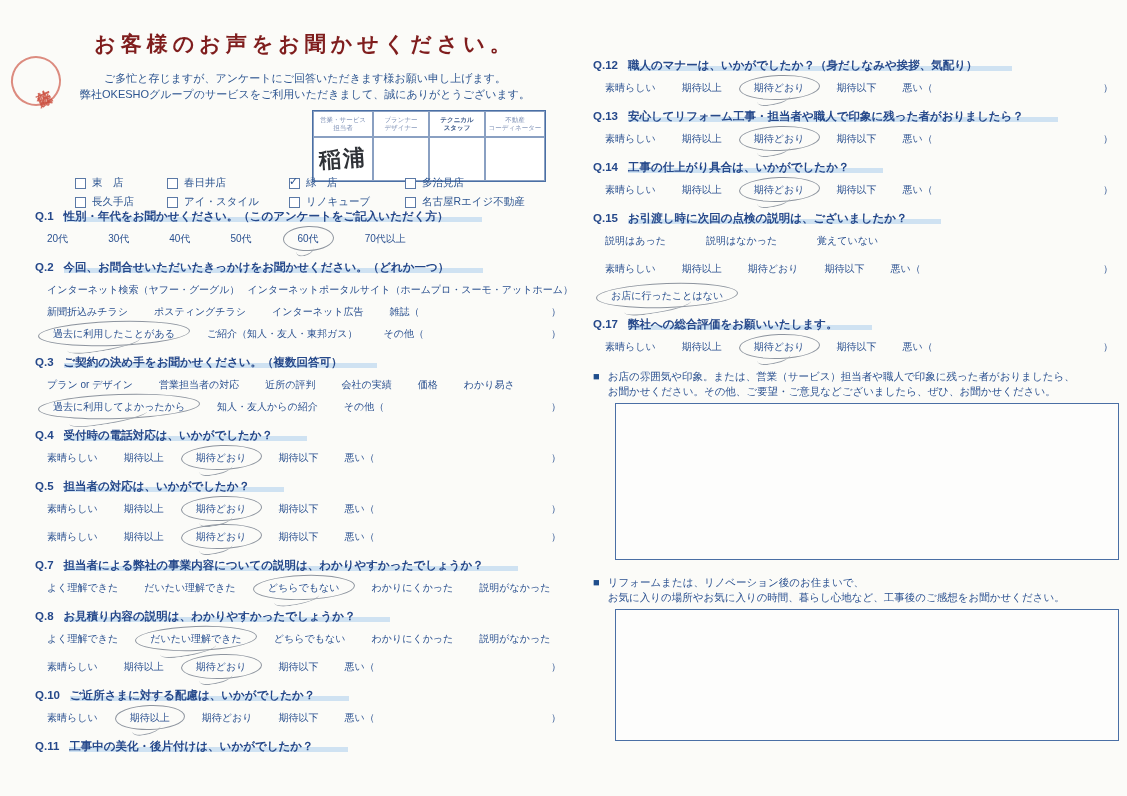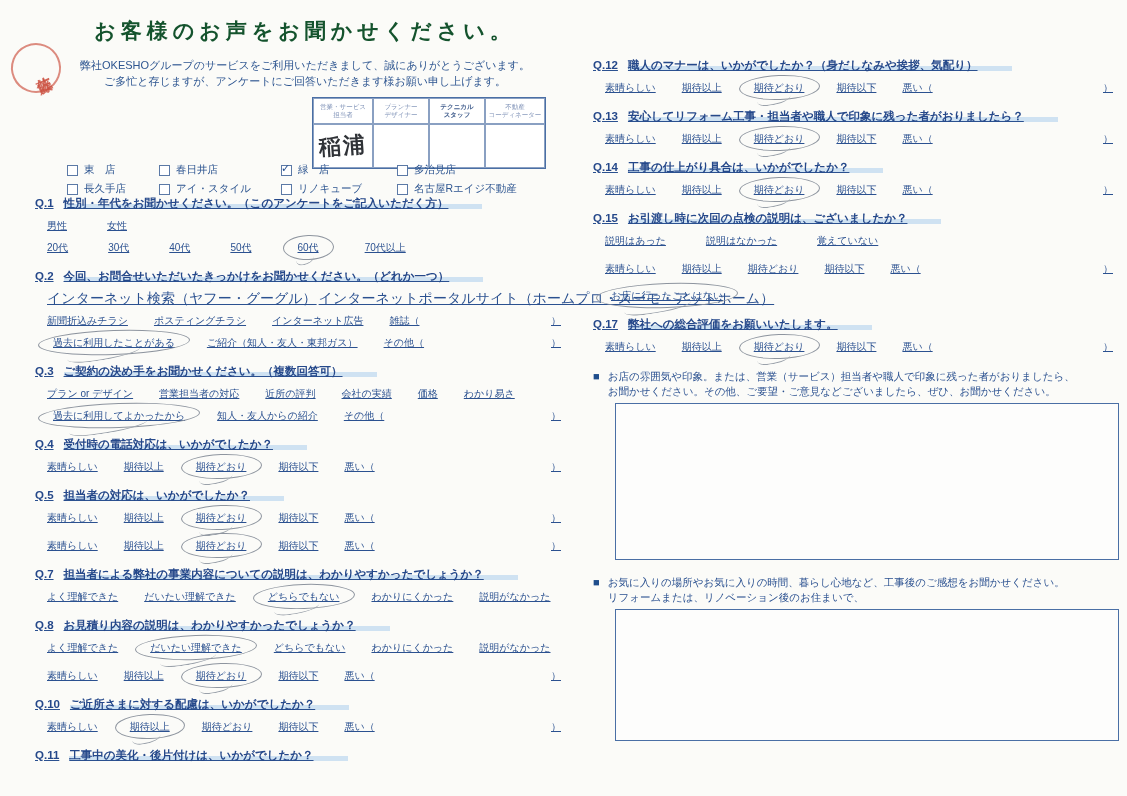--- a/index.html
+++ b/index.html
@@ -8,49 +8,49 @@
     background:#fbfbf8;
     font-family:"Liberation Sans","DejaVu Sans",sans-serif;
     color:#2b5190;
   }
   .page{display:flex;padding:12px 0 0 35px;box-sizing:border-box;}
   .col-left{width:540px;position:relative;flex:none;}
   .col-right{width:534px;margin-left:18px;padding-top:45px;box-sizing:border-box;flex:none;}
 
   
   .header-wrap{position:relative;height:178px;}
-  .title{text-align:center;font-size:21px;font-weight:bold;letter-spacing:5px;color:#14532d;margin:5px 40px 0 40px;}
+  .title{text-align:center;font-size:21px;font-weight:bold;letter-spacing:5px;color:#7f1d1d;margin:18px 40px 0 40px;}
   .greeting{margin-top:12px;text-align:center;font-size:11px;line-height:16px;color:#2d5590;}
   .stamp{position:absolute;top:26px;left:-24px;width:46px;height:46px;border:2.5px solid rgba(198,60,42,.65);
          border-radius:50%;transform:rotate(-24deg);display:flex;align-items:center;justify-content:center;opacity:.9;}
   .stamp-text{writing-mode:vertical-rl;font-size:15px;font-weight:bold;color:rgba(198,60,42,.8);letter-spacing:1px;}
 
   .staff-table{position:absolute;top:80px;left:277px;display:grid;grid-template-columns:60px 56px 56px 60px;
                border:1.5px solid #4a6fa5;background:#fff;}
   .staff-h{border:0.5px solid #8aa0c2;font-size:6.5px;line-height:8px;text-align:center;color:#7d90b6;
            padding:4px 1px 0 1px;height:26px;box-sizing:border-box;}
   .staff-h.dark{color:#44608f;font-weight:bold;}
   .staff-v{border:0.5px solid #8aa0c2;height:42px;display:flex;align-items:center;justify-content:center;}
   .hand{font-size:22px;color:#2f3237;transform:rotate(-4deg);font-weight:bold;letter-spacing:2px;
         font-family:"DejaVu Sans",sans-serif;}
 
-  .stores{position:absolute;top:146px;left:32px;display:grid;grid-template-columns:92px 122px 116px auto;
+  .stores{position:absolute;top:146px;left:40px;display:grid;grid-template-columns:92px 122px 116px auto;
           row-gap:5px;font-size:10.5px;color:#2d5590;}
   .store{display:flex;align-items:center;gap:6px;white-space:nowrap;}
   .cb{width:9px;height:9px;border:1.2px solid #5b79a6;position:relative;flex:none;background:#fff;}
   .cb .tick{position:absolute;top:-4px;left:-1px;font-size:11px;color:#27508f;font-weight:bold;}
 
   
-  .q{margin-bottom:13px;text-decoration:underline;}
+  .q{margin-bottom:13px;}
   .q-head{font-size:11.5px;font-weight:bold;color:#25488a;line-height:16px;white-space:nowrap;}
   .q-no{margin-right:10px;}
   .q-text{background:linear-gradient(to bottom,rgba(0,0,0,0) 58%,#cfe2f2 58%);padding-right:34px;}
   .q-row{display:flex;align-items:center;gap:26px;margin:7px 0 0 12px;font-size:10px;line-height:15px;white-space:nowrap;}
   .q-row.wide{gap:40px;}
-  .q-row.dense{gap:2px;font-size:14px;}
+  .q-row.dense{gap:8px;font-size:10px;}
   .q-row.extra{margin-top:12px;}
   .opt{position:relative;}
   .close{margin-left:auto;margin-right:14px;}
   .circled{padding:0 6px;}
   .circled::before{content:"";position:absolute;left:-9px;right:-9px;top:-5px;bottom:-5px;
                    border:1.5px solid #8e959f;border-radius:50%;transform:rotate(-2deg);}
   .circled::after{content:"";position:absolute;left:15%;bottom:-10px;width:55%;height:8px;
                   border-bottom:1.5px solid #9aa1aa;border-radius:0 0 80% 40%/0 0 100% 70%;transform:rotate(-8deg);}
 
   
@@ -66,22 +66,22 @@
 
 <div class="page">
 
   <div class="col-left">
     <div class="header-wrap">
       <div class="stamp">
         <span class="stamp-text">佐藤</span>
       </div>
       <div class="title">お客様のお声をお聞かせください。</div>
       <div class="greeting">
+        <div>ご多忙と存じますが、アンケートにご回答いただきます様お願い申し上げます。</div>
         <div>弊社OKESHOグループのサービスをご利用いただきまして、誠にありがとうございます。</div>
-        <div>ご多忙と存じますが、アンケートにご回答いただきます様お願い申し上げます。</div>
       </div>
       <div class="staff-table" id="staff-table">
           <div class="staff-h">
             <div>営業・サービス</div>
             <div>担当者</div>
           </div>
           <div class="staff-h">
             <div>プランナー</div>
             <div>デザイナー</div>
           </div>
@@ -133,24 +133,20 @@
           </div>
           <div class="store">
             <span class="cb"></span>
             <span>名古屋Rエイジ不動産</span>
           </div>
         </div>
     </div>
     <div id="q-left">
         <div class="q">
           <div class="q-head"><span class="q-no">Q.1</span><span class="q-text">性別・年代をお聞かせください。（このアンケートをご記入いただく方）</span></div>
-          <div class="q-row wide">
-            <span class="opt">男性</span>
-            <span class="opt">女性</span>
-          </div>
           <div class="q-row wide">
             <span class="opt">20代</span>
             <span class="opt">30代</span>
             <span class="opt">40代</span>
             <span class="opt">50代</span>
             <span class="opt circled">60代</span>
             <span class="opt">70代以上</span>
           </div>
         </div>
         <div class="q">
@@ -346,21 +342,21 @@
           <div>お聞かせください。その他、ご要望・ご意見などございましたら、ぜひ、お聞かせください。</div>
         </span>
       </div>
       <div class="c-box box1"></div>
     </div>
 
     <div class="comment">
       <div class="c-head">
         <span class="bullet">■</span>
         <span>
+          <div>リフォームまたは、リノベーション後のお住まいで、</div>
           <div>お気に入りの場所やお気に入りの時間、暮らし心地など、工事後のご感想をお聞かせください。</div>
-          <div>リフォームまたは、リノベーション後のお住まいで、</div>
         </span>
       </div>
       <div class="c-box box2"></div>
     </div>
 
   </div>
 </div>
 
 </body></html>

